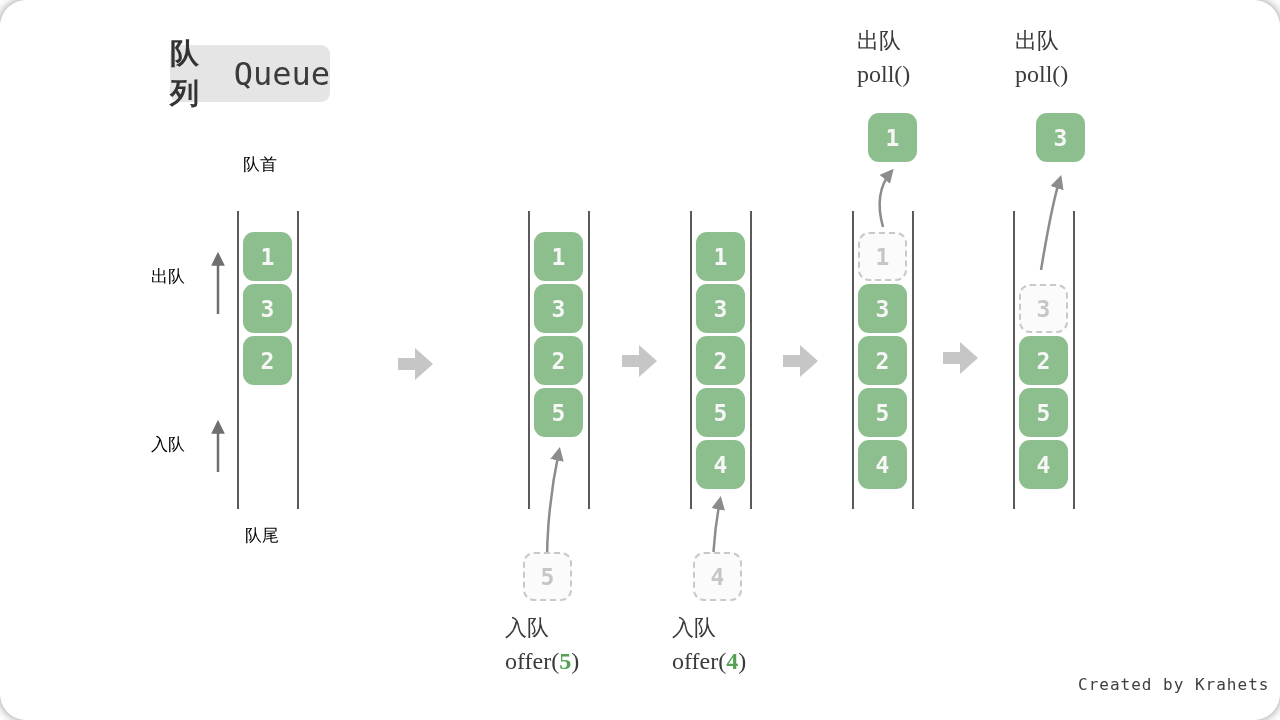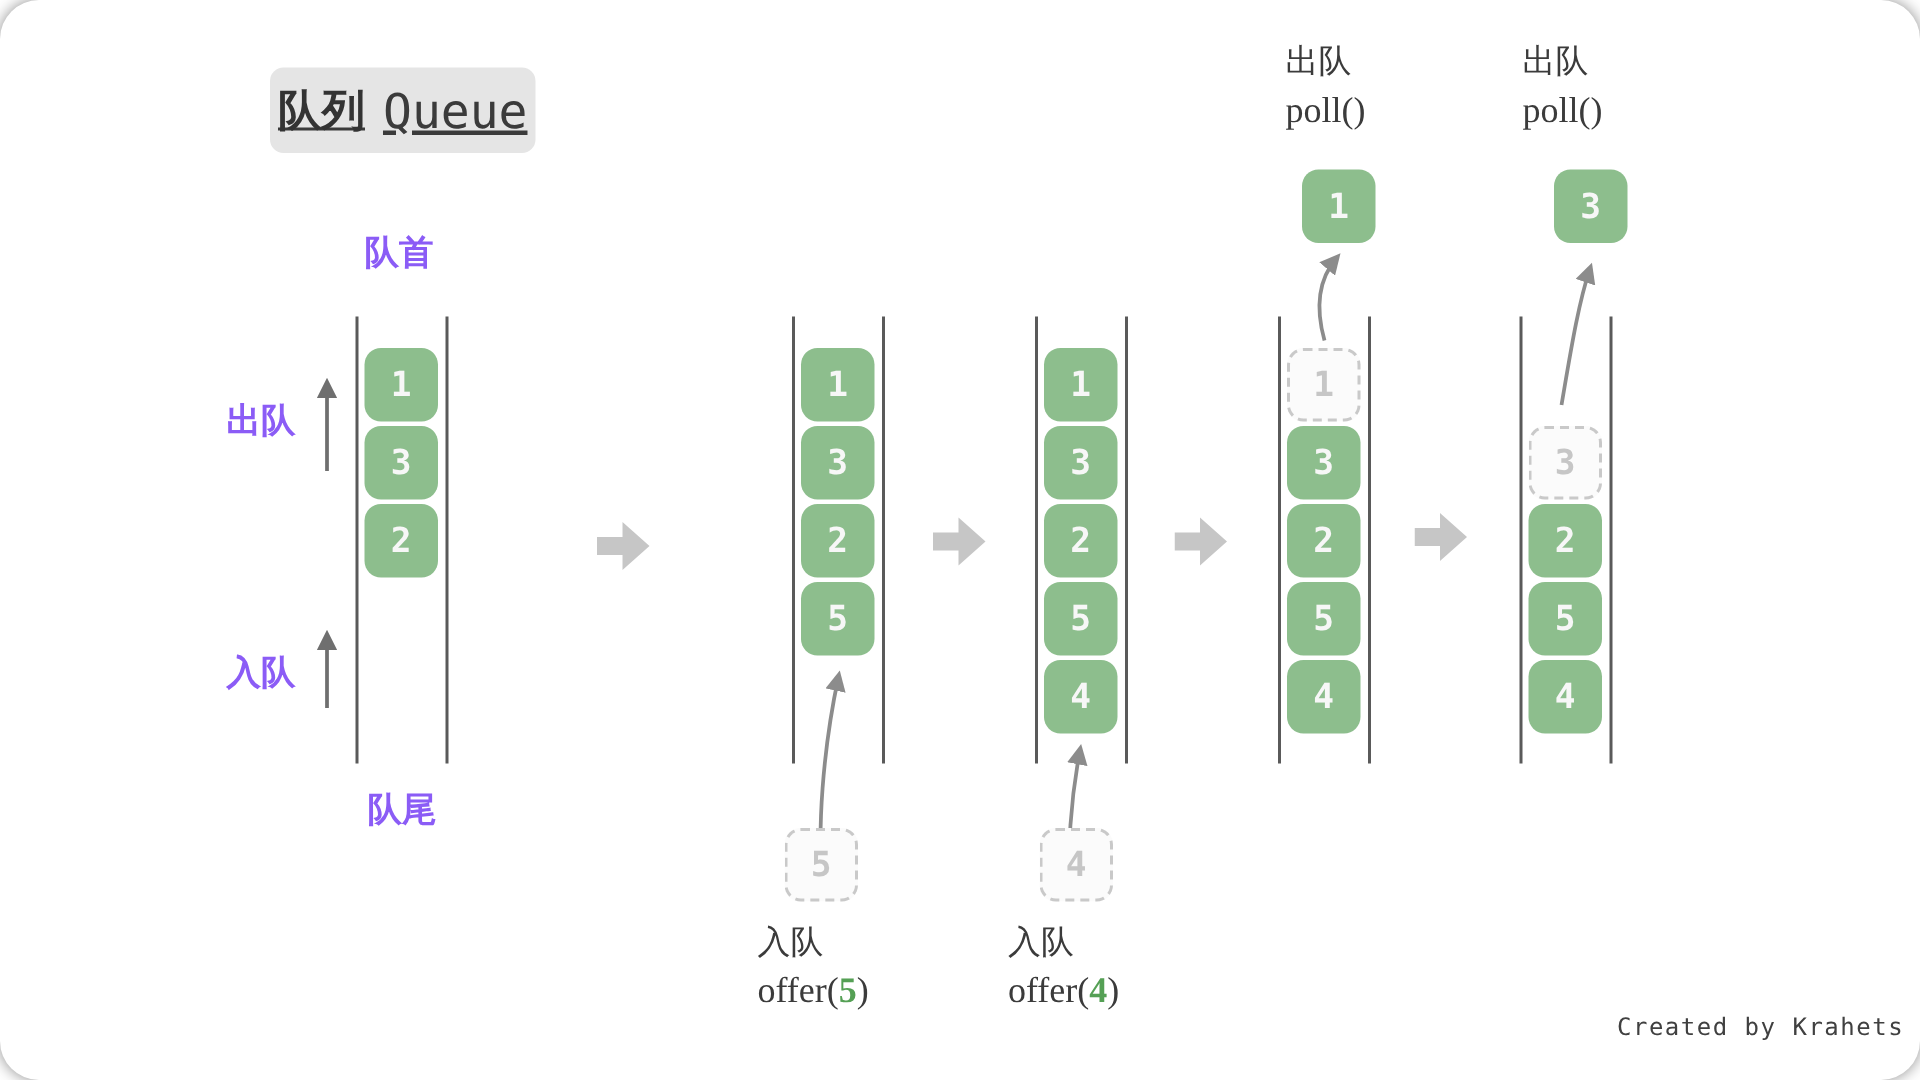--- a/index.html
+++ b/index.html
@@ -5,27 +5,27 @@
   html,body{margin:0;padding:0;background:#ffffff;}
   .card{
     position:relative; width:1280px; height:720px; box-sizing:border-box;
     background:#ffffff; border-radius:26px; overflow:hidden;
     box-shadow:0 0 10px rgba(0,0,0,0.45);
     font-family:"Liberation Sans", sans-serif; color:#3b3b3b;
   }
   .abs{position:absolute;}
   
   .title-box{
-    position:absolute; left:180px; top:45px; width:177px; height:57px;
-    background:#e5e5e5; border-radius:9px; display:flex; align-items:center; justify-content:center;text-decoration:underline;
+    position:absolute; left:170px; top:45px; width:160px; height:57px;
+    background:#e5e5e5; border-radius:9px; display:flex; align-items:center; justify-content:center;
   }
   .title-zh{font-size:29px; font-weight:700; color:#333;}
   .title-en{font-family:"DejaVu Sans Mono", monospace; font-size:32px; color:#3b3b3b; margin-left:12px;}
   
-  .lbl-bold{font-size:23px; font-weight:700; color:#8b5cf6;}
+  .lbl-bold{font-size:17px; font-weight:400; color:#000000;}
   .lbl{font-size:22px; font-weight:400; color:#3b3b3b;}
   .code{font-family:Liberation Serif, serif; font-size:24px; color:#3b3b3b;}
   .code .arg{color:#55a055; font-weight:700;}
   
   .queue{
     position:absolute; top:211px; width:58px; height:298px;
     border-left:2px solid #5a5a5a; border-right:2px solid #5a5a5a;
   }
   .qbox{
     position:absolute; left:4px; width:49px; height:49px; border-radius:11px;

